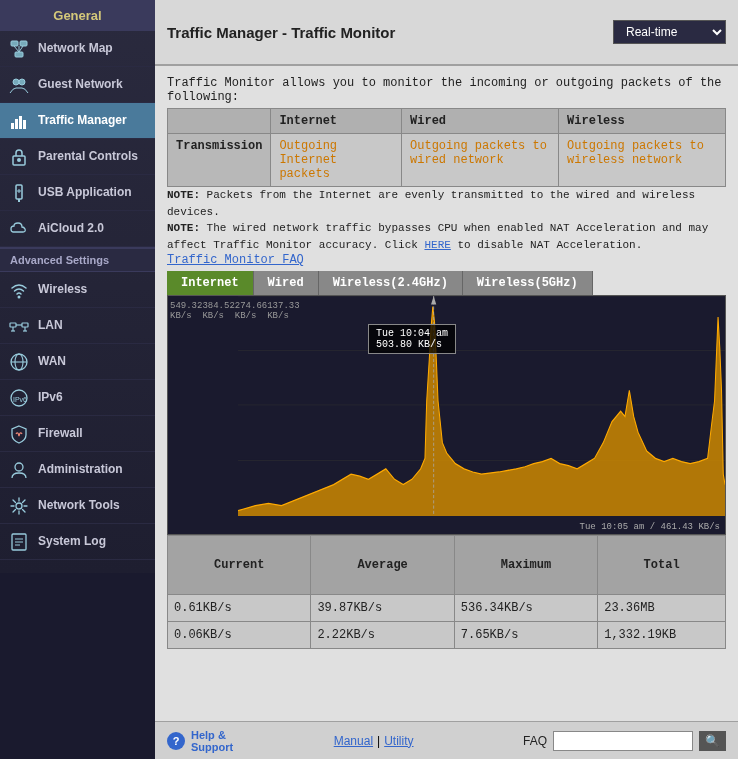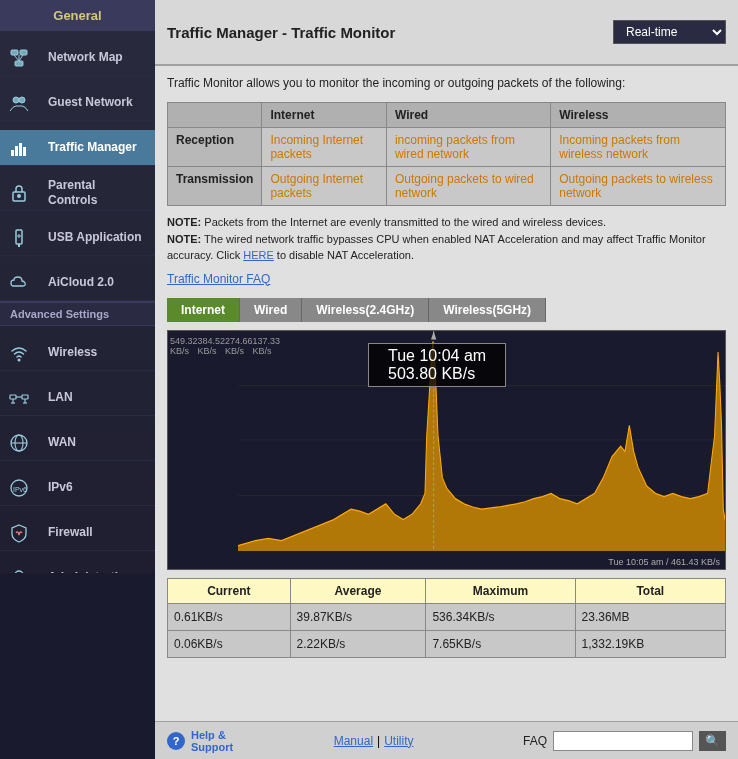--- a/index.html
+++ b/index.html
@@ -33,23 +33,22 @@
       text-align: center;
     }
 
     .sidebar-item {
       display: flex;
       align-items: center;
       padding: 5px 8px;
       color: #c8c8d8;
       cursor: pointer;
       border-bottom: 1px solid #2a2a42;
-      gap: 18px;
+      gap: 8px;
       min-height: 36px;
-      margin-top: 9px;
     }
 
     .sidebar-item.active {
       background: #4a7a9b;
       color: #fff;
     }
 
     .sidebar-item-icon {
       width: 22px;
       height: 22px;
@@ -108,21 +107,21 @@
       cursor: pointer;
     }
 
     .content-area {
       flex: 1;
       background: #e0e0e0;
       padding: 10px 12px;
       overflow-y: auto;
       display: flex;
       flex-direction: column;
-      gap: 8px;
+      font-family: Liberation Mono, monospace;
     }
 
     .intro-text {
       font-size: 12px;
       color: #222;
       margin-bottom: 4px;
     }
 
     
     .info-table {
@@ -236,43 +235,43 @@
     .chart-bottom-label {
       position: absolute;
       bottom: 2px;
       right: 5px;
       font-size: 9px;
       color: #aaa;
     }
 
     .chart-tooltip {
       position: absolute;
-      top: 12px;
+      top: 28px;
       left: 200px;
       background: rgba(0,0,0,0.75);
       color: #fff;
-      padding: 3px 19px;
-      font-size: 16px;
+      padding: 3px 7px;
+      font-size: 10px;
       border: 1px solid #888;
       white-space: nowrap;
       z-index: 10;
     }
 
     
     .stats-table {
       width: 100%;
       border-collapse: collapse;
       background: #b8b8b8;
       font-size: 12px;
     }
 
     .stats-table th {
-      background: #fef9c3;
+      background: #a3a3a3;
       border: 1px solid #888;
-      padding: 5px;
+      padding: 22px;
       text-align: center;
       font-weight: bold;
       color: #222;
     }
 
     .stats-table td {
       border: 1px solid #888;
       padding: 6px;
       text-align: left;
       background: #c8c8c8;
@@ -546,26 +545,20 @@
     <table class="info-table">
       <thead>
         <tr>
           <th></th>
           <th>Internet</th>
           <th>Wired</th>
           <th>Wireless</th>
         </tr>
       </thead>
       <tbody>
-        <tr>
-          <td>Reception</td>
-          <td><a class="link-orange">Incoming Internet packets</a></td>
-          <td><a class="link-orange">incoming packets from wired network</a></td>
-          <td><a class="link-orange">Incoming packets from wireless network</a></td>
-        </tr>
         <tr>
           <td>Transmission</td>
           <td><a class="link-orange">Outgoing Internet packets</a></td>
           <td><a class="link-orange">Outgoing packets to wired network</a></td>
           <td><a class="link-orange">Outgoing packets to wireless network</a></td>
         </tr>
       </tbody>
     </table>
 
     <div>

